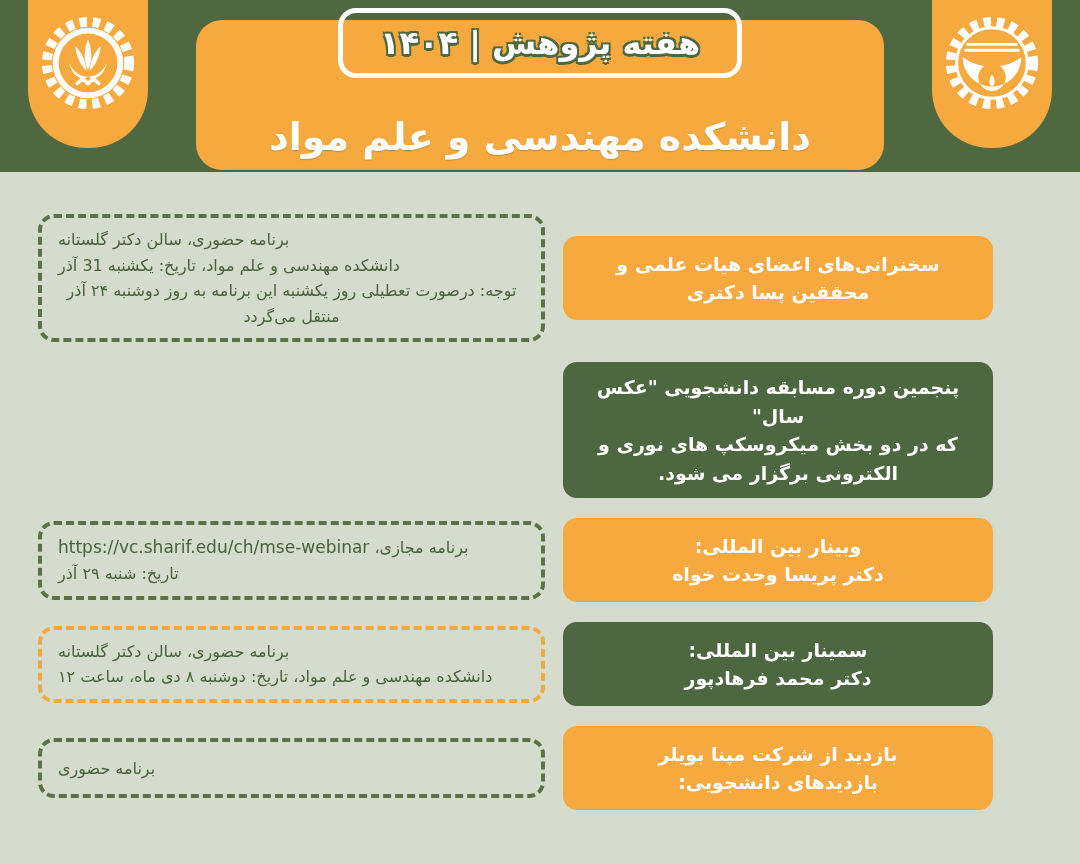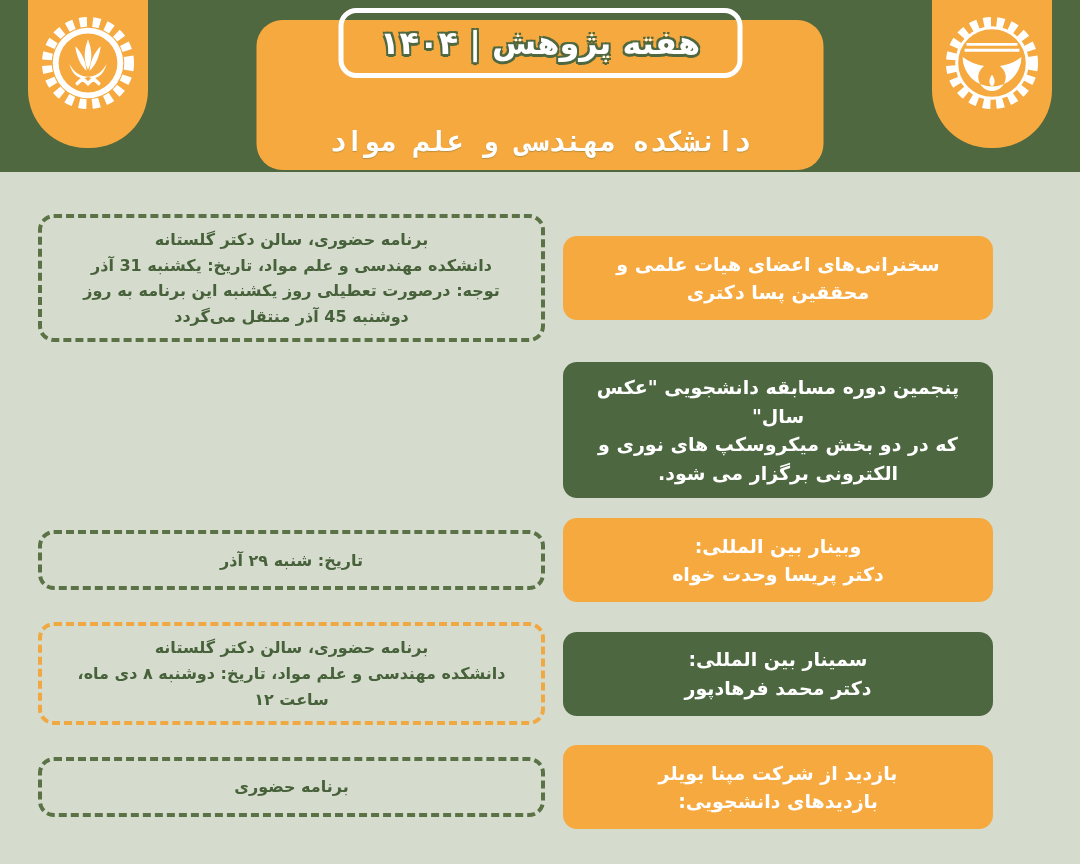--- a/index.html
+++ b/index.html
@@ -29,60 +29,59 @@
     background:var(--orange);
     border-radius:0 0 58px 58px;
     display:flex;justify-content:center;align-items:flex-start;
     padding-top:14px;
   }
   .ribbon-left{left:28px;}
   .ribbon-right{right:28px;}
   .ribbon svg{width:98px;height:98px;display:block;}
   .banner{
     position:absolute;top:20px;left:50%;transform:translateX(-50%);
-    width:567px;height:150px;background:var(--orange);
+    width:688px;height:150px;background:var(--orange);
     border-radius:26px;
     display:flex;flex-direction:column;justify-content:flex-end;
     align-items:center;padding-bottom:8px;gap:2px;
   }
   .banner-title-box{
     position:absolute;top:-12px;left:50%;transform:translateX(-50%);
     width:404px;height:70px;
     border:5px solid var(--white);border-radius:18px;
     display:flex;align-items:center;justify-content:center;
   }
   .banner-title{
     color:var(--white);font-weight:bold;font-size:32px;
     text-shadow:-2px -2px 0 var(--header-green),2px -2px 0 var(--header-green),
                 -2px 2px 0 var(--header-green),2px 2px 0 var(--header-green),
                 0 3px 0 var(--header-green);
   }
   .banner-sub{
-    color:var(--white);font-weight:bold;font-size:28px;line-height:1.3;
+    color:var(--white);font-weight:bold;font-size:38px;line-height:1.3;
     text-shadow:0 1px 1px rgba(79,104,64,.35);
-    font-family:Liberation Mono, monospace;
   }
   
   .rows{padding:42px 87px 10px 38px;}
   .row{display:flex;align-items:center;gap:18px;margin-bottom:20px;}
   .title-box{
     flex:0 0 430px;min-height:84px;
     border-radius:14px;padding:11px 24px;
     display:flex;flex-direction:column;justify-content:center;
     text-align:center;color:var(--white);font-weight:bold;
     font-size:19px;line-height:1.5;
   }
   .solid-orange{background:var(--orange);}
   .solid-green{background:var(--box-green);}
   .detail-box{
     flex:1 1 auto;min-height:60px;
     border-radius:16px;padding:9px 16px;
     display:flex;flex-direction:column;justify-content:center;
-    text-align:center;color:var(--text-green);font-weight:bold;
-    font-size:16px;line-height:1.6;
+    text-align:center;color:var(--text-green);font-weight:normal;
+    font-size:16px;line-height:1.6;align-items:flex-end;
   }
   .dash-green{border:4px dashed var(--dash-green);}
   .dash-orange{border:4px dashed var(--dash-orange);}
   .url{direction:ltr;unicode-bidi:embed;font-size:17px;}
 </style>
 </head>
 <body>
 
 <div class="poster">
 
@@ -124,38 +123,42 @@
   <main class="rows">
 
     <div class="row">
       <div class="title-box solid-orange">
         <div>سخنرانی‌های اعضای هیات علمی و</div>
         <div>محققین پسا دکتری</div>
       </div>
       <div class="detail-box dash-green">
         <div>برنامه حضوری، سالن دکتر گلستانه</div>
         <div>دانشکده مهندسی و علم مواد، تاریخ: یکشنبه 31 آذر</div>
-        <div>توجه: درصورت تعطیلی روز یکشنبه این برنامه به روز دوشنبه 45 آذر منتقل می‌گردد</div>
+        <div>توجه: درصورت تعطیلی روز یکشنبه این برنامه به روز دوشنبه ۲۴ آذر منتقل می‌گردد</div>
       </div>
     </div>
 
     <div class="row">
       <div class="title-box solid-green">
         <div>پنجمین دوره مسابقه دانشجویی "عکس سال"</div>
         <div>که در دو بخش میکروسکپ های نوری و</div>
         <div>الکترونی برگزار می شود.</div>
       </div>
     </div>
 
     <div class="row">
       <div class="title-box solid-orange">
         <div>وبینار بین المللی:</div>
         <div>دکتر پریسا وحدت خواه</div>
       </div>
       <div class="detail-box dash-green">
+        <div>
+          <span>برنامه مجازی،</span>
+          <span class="url">https://vc.sharif.edu/ch/mse-webinar</span>
+        </div>
         <div>تاریخ: شنبه ۲۹ آذر</div>
       </div>
     </div>
 
     <div class="row">
       <div class="title-box solid-green">
         <div>سمینار بین المللی:</div>
         <div>دکتر محمد فرهادپور</div>
       </div>
       <div class="detail-box dash-orange">

